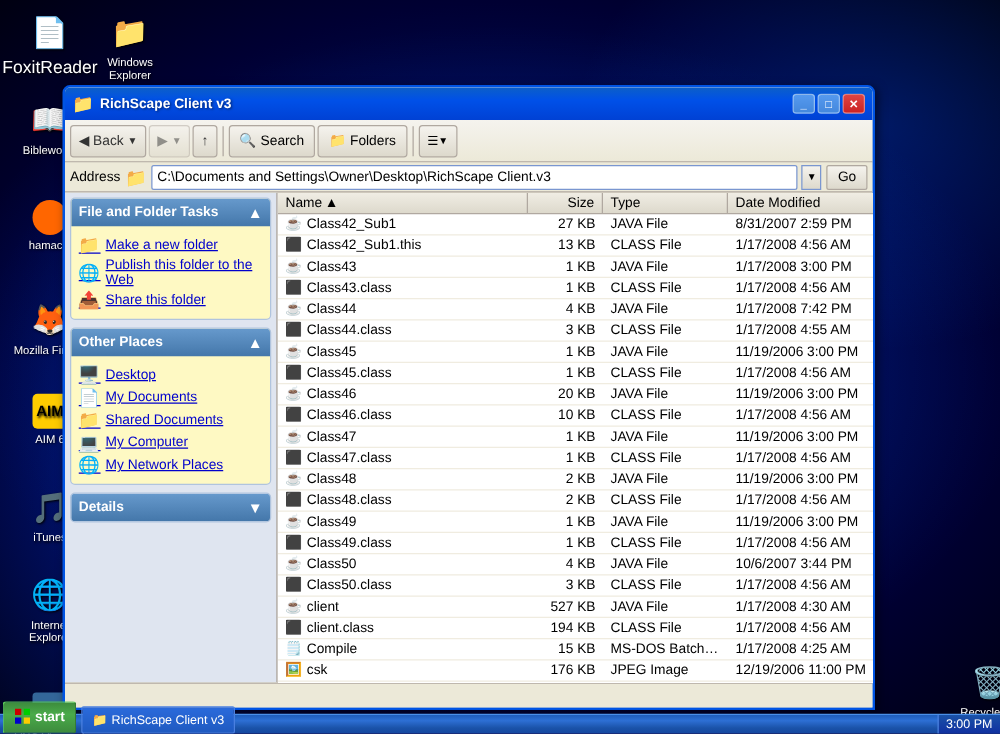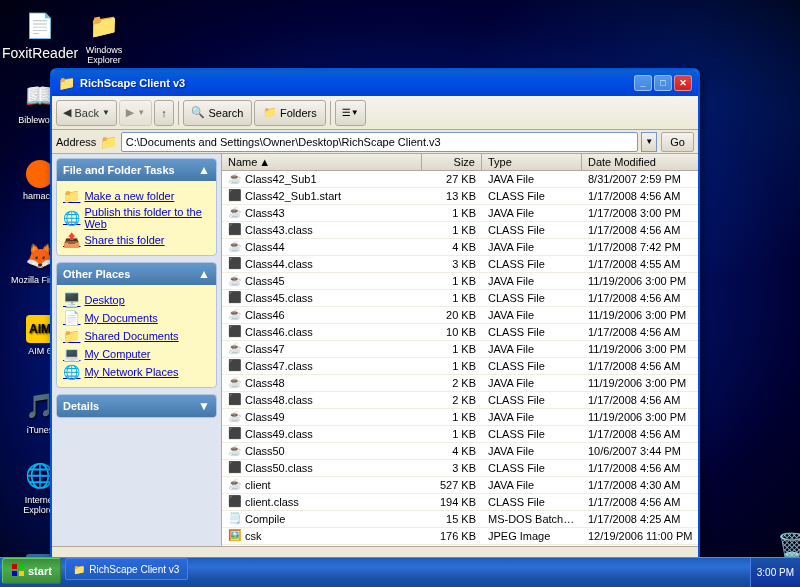--- a/index.html
+++ b/index.html
@@ -57,24 +57,24 @@
       justify-content: center;
       font-size: 24px;
     }
 
     
     .taskbar {
       position: absolute;
       bottom: 0;
       left: 0;
       right: 0;
-      height: 30px;
+      height: 16px;
       background: linear-gradient(to bottom, #1f5dbb 0%, #2d6fd4 30%, #1a52a8 70%, #1447a0 100%);
       display: flex;
-      align-items: flex-start;
+      align-items: flex-end;
       border-top: 1px solid #4a8fe8;
       z-index: 100;
     }
 
     .start-button {
       height: 26px;
       padding: 0 8px;
       margin-left: 2px;
       background: linear-gradient(to bottom, #3d8b3d 0%, #4aab4a 40%, #3d8b3d 100%);
       border: 1px outset #5acd5a;
@@ -686,21 +686,21 @@
       <span class="file-icon" style="font-size:11px;">☕</span>
       <span>Class42_Sub1</span>
     </div>
     <div class="file-cell size">27 KB</div>
     <div class="file-cell type">JAVA File</div>
     <div class="file-cell date">8/31/2007 2:59 PM</div>
   </div>
             <div class="file-row">
     <div class="file-cell name">
       <span class="file-icon" style="font-size:11px;">⬛</span>
-      <span>Class42_Sub1.start</span>
+      <span>Class42_Sub1.this</span>
     </div>
     <div class="file-cell size">13 KB</div>
     <div class="file-cell type">CLASS File</div>
     <div class="file-cell date">1/17/2008 4:56 AM</div>
   </div>
             <div class="file-row">
     <div class="file-cell name">
       <span class="file-icon" style="font-size:11px;">☕</span>
       <span>Class43</span>
     </div>

